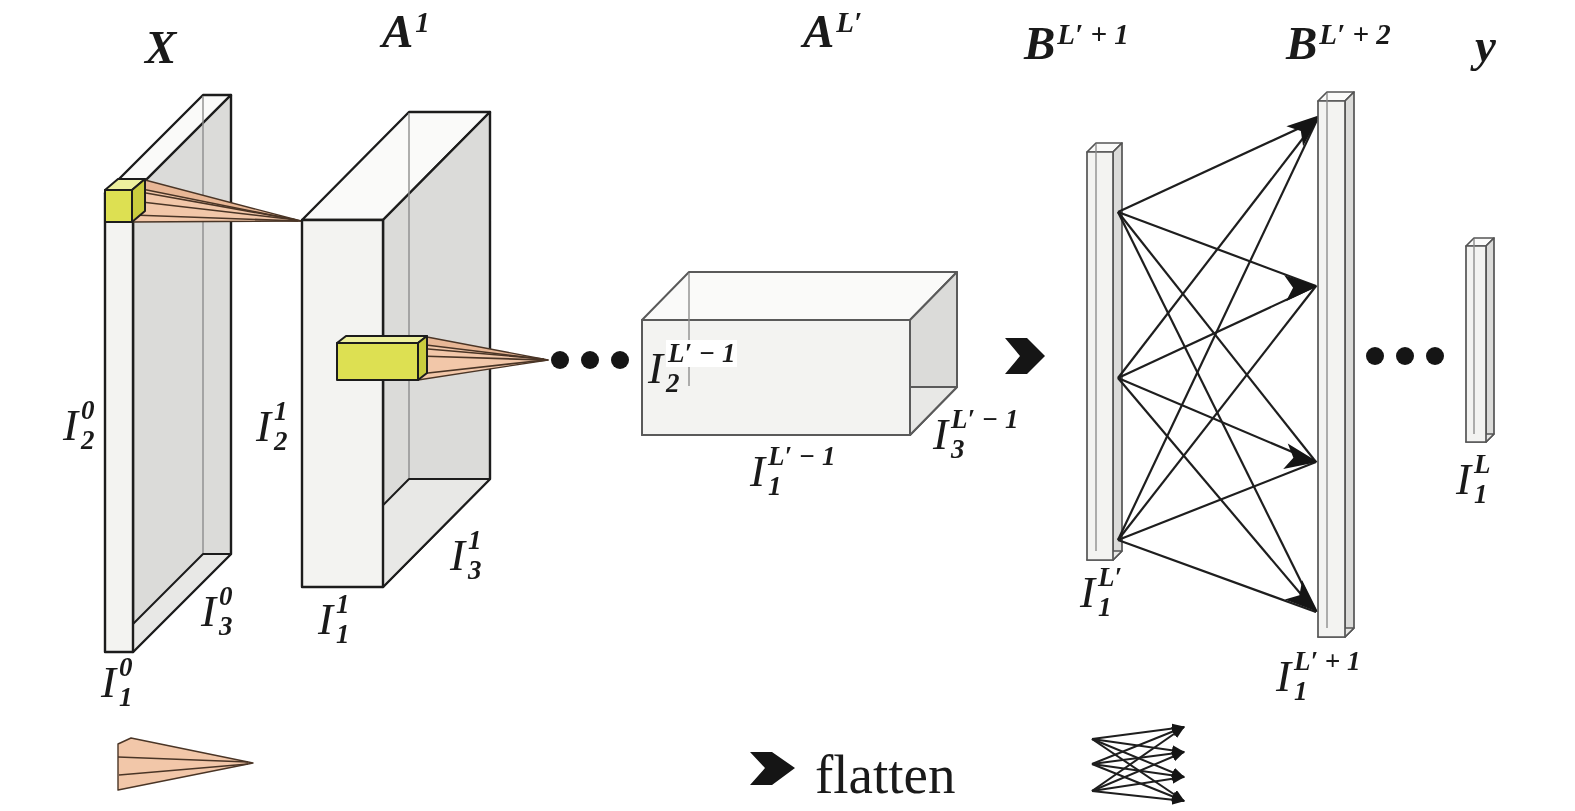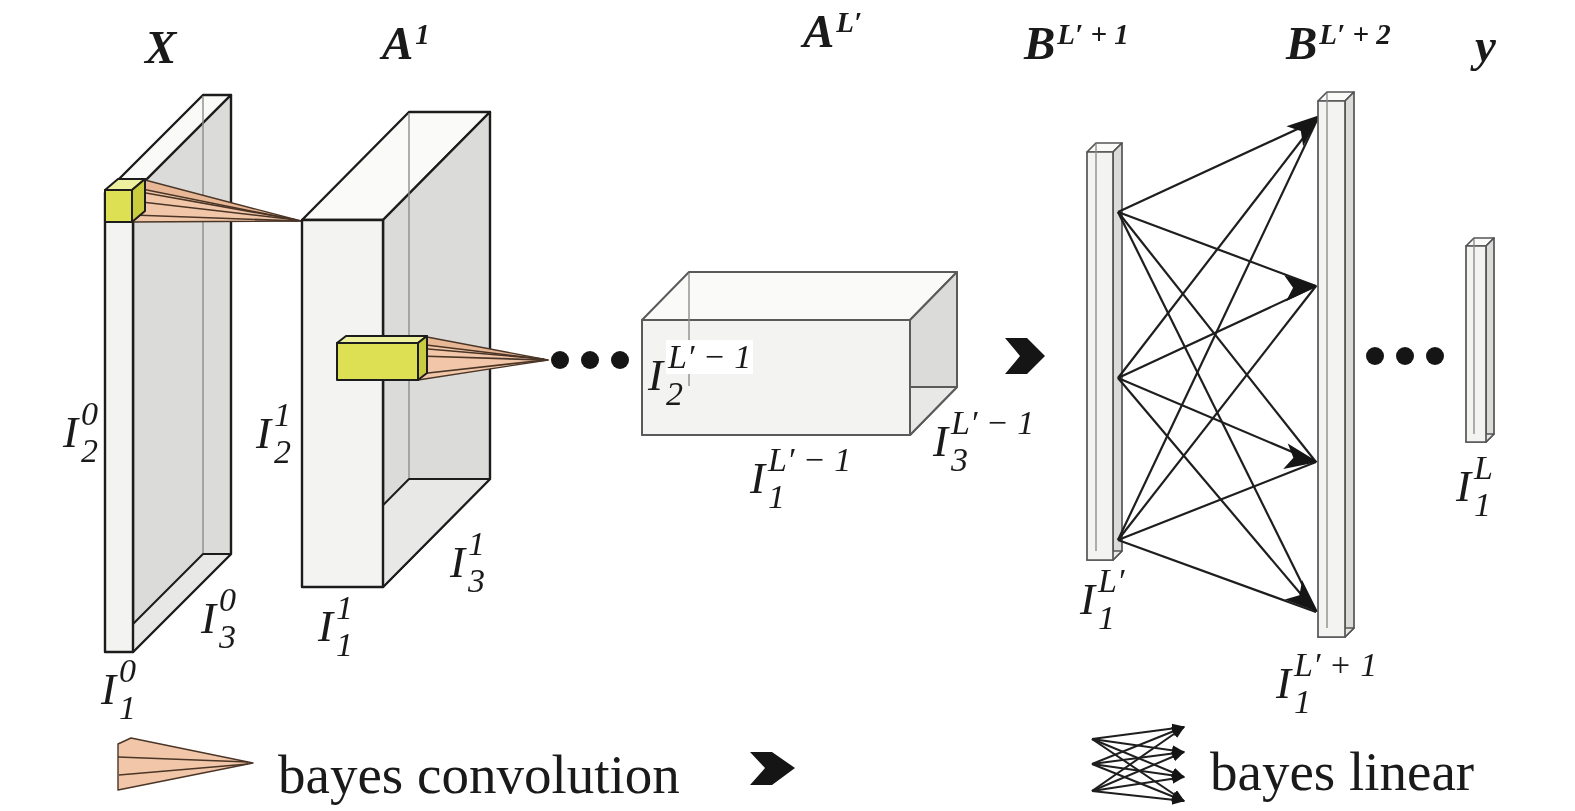--- a/index.html
+++ b/index.html
@@ -30,21 +30,21 @@
   .blk{fill:var(--arrow-black);}
   .fan-line{stroke:#1e1e1e;stroke-width:2.2;}
   .mini-line{stroke:#1e1e1e;stroke-width:2;}
   
   .title{position:absolute;font-weight:700;font-style:italic;font-size:47px;line-height:1;
          color:var(--text-color);white-space:nowrap;}
   .tsup{font-size:29px;display:inline-block;transform:translateY(-15px);margin-left:2px;font-weight:700;}
   .mlabel{position:absolute;font-style:italic;font-size:45px;line-height:1;color:var(--text-color);
           display:flex;align-items:center;white-space:nowrap;}
   .mscripts{display:flex;flex-direction:column;justify-content:center;margin-left:3px;}
-  .msup,.msub{font-size:34px;line-height:1;}
+  .msup,.msub{font-size:27px;line-height:1;font-weight:bold;}
   .msub{margin-top:3px;}
   .whitepatch .msup{background:#fff;padding:0 2px;}
   .legend-label{position:absolute;font-size:55px;line-height:1;color:var(--text-color);white-space:nowrap;}
 </style>
 </head>
 <body>
 
 <div id="stage">
 
   <svg id="diagram-svg" width="1575" height="811" viewBox="0 0 1575 811">
@@ -187,21 +187,21 @@
       <line class="mini-line" x1="1092" y1="791" x2="1184" y2="727" marker-end="url(#ah)"></line>
       <line class="mini-line" x1="1092" y1="791" x2="1184" y2="752" marker-end="url(#ah)"></line>
       <line class="mini-line" x1="1092" y1="791" x2="1184" y2="777" marker-end="url(#ah)"></line>
       <line class="mini-line" x1="1092" y1="791" x2="1184" y2="801" marker-end="url(#ah)"></line>
     </g>
   </svg>
 
   <div class="title" style="left:145px;top:24px">
     <span>X</span>
   </div>
-  <div class="title" style="left:382px;top:20px">
+  <div class="title" style="left:382px;top:8px">
     <span>A</span><span class="tsup">1</span>
   </div>
   <div class="title" style="left:803px;top:8px">
     <span>A</span><span class="tsup">L′</span>
   </div>
   <div class="title" style="left:1024px;top:20px">
     <span>B</span><span class="tsup">L′ + 1</span>
   </div>
   <div class="title" style="left:1286px;top:20px">
     <span>B</span><span class="tsup">L′ + 2</span>
@@ -288,16 +288,15 @@
       </span>
   </div>
   <div class="mlabel" style="left:1456px;top:451px">
     <span>I</span>
     <span class="mscripts">
         <span class="msup">L</span>
         <span class="msub">1</span>
       </span>
   </div>
 
-  <div class="legend-label" style="left:278px;top:747px">bayes convolution</div>
-  <div class="legend-label" style="left:1210px;top:744px">bayes linear</div>
+  <div class="legend-label" style="left:815px;top:747px">flatten</div>
 
 </div>
 
 </body></html>

